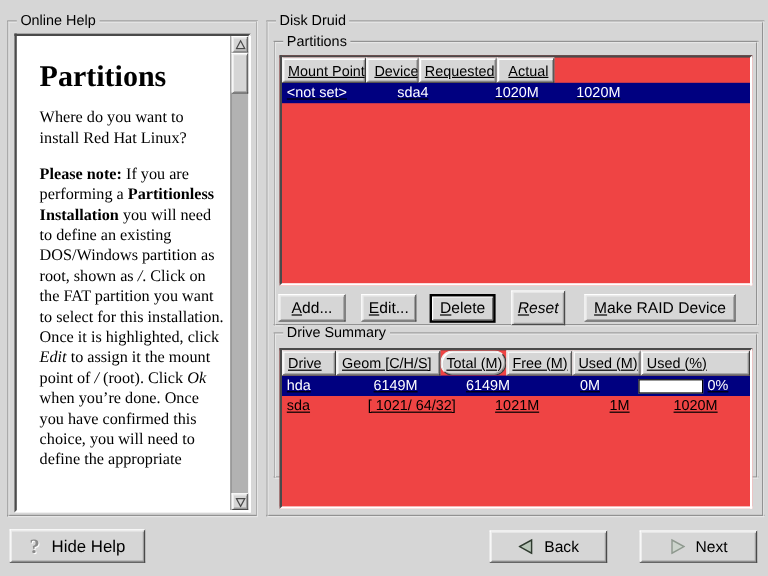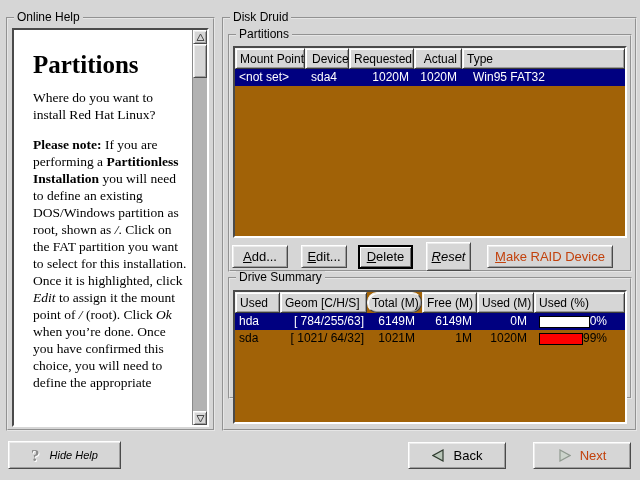--- a/index.html
+++ b/index.html
@@ -10,21 +10,21 @@
   .raised{background:#d6d6d6;border:1px solid;border-color:#ffffff #4a4a4a #4a4a4a #ffffff;
           box-shadow:inset 1px 1px 0 #ebebeb, inset -1px -1px 0 #9e9e9e;}
   .default-btn{border:2px solid #000;box-shadow:inset 1px 1px 0 #ffffff, inset -1px -1px 0 #6e6e6e;}
   .sunken{border:2px solid;border-color:#4a4a4a #ffffff #ffffff #4a4a4a;}
   .frame{position:absolute;border:2px groove #e6e6e6;}
   .frame-label{position:absolute;top:-8px;left:6px;background:#d6d6d6;padding:0 3px;line-height:13px;}
 
   button{font-family:"Liberation Sans",sans-serif;font-size:13px;color:#000;cursor:default;
          display:flex;align-items:center;justify-content:center;padding:0;text-align:right;}
   .mn{text-decoration:underline;}
-  .disabled{color:#c2410c;}
+  .disabled{color:#000000;}
 
   
   #help-frame{left:6px;top:17px;width:209px;height:414px;}
   #help-view{position:absolute;left:4px;top:9px;width:197px;height:399px;background:#fff;overflow:hidden;}
   #help-text{position:absolute;left:19px;top:26px;width:155px;
              font-family:"Liberation Serif","DejaVu Serif",serif;font-size:13.5px;line-height:17px;}
   #help-title{font-size:25px;font-weight:bold;margin:0 0 16px 0;font-family:"Liberation Serif","DejaVu Serif",serif;}
   .hp{margin:0 0 13px 0;}
   
   #help-scrollbar{position:absolute;top:0;right:0;width:15px;height:395px;background:#b2b2b2;
@@ -32,30 +32,30 @@
   .sb-btn{position:absolute;left:0;right:0;height:14px;display:flex;align-items:center;justify-content:center;}
   #sb-up{top:0;}
   #sb-down{bottom:0;}
   #sb-thumb{position:absolute;left:0;right:0;top:14px;height:34px;}
 
   
   #dd-frame{left:222px;top:17px;width:415px;height:414px;}
   #partitions-frame{left:4px;top:15px;width:404px;height:238px;}
   #dsummary-frame{left:4px;top:258px;width:404px;height:122px;}
 
-  .tbl{position:absolute;background:#a16207;}
+  .tbl{position:absolute;background:#ef4444;text-decoration:underline;}
   #ptable{left:3px;top:10px;width:394px;height:192px;}
   #dtable{left:3px;top:11px;width:394px;height:134px;}
 
   .thead{display:flex;height:21px;}
   .th{background:#d6d6d6;border:1px solid;border-color:#f2f2f2 #3a3a3a #3a3a3a #f2f2f2;
       box-shadow:inset 1px 1px 0 #fff, inset -1px -1px 0 #999;
       display:flex;align-items:center;padding:0 4px;overflow:hidden;white-space:nowrap;}
   .th.right{justify-content:flex-end;}
-  .trow{display:flex;height:17px;line-height:17px;white-space:nowrap;}
+  .trow{display:flex;height:17px;line-height:17px;white-space:nowrap;gap:20px;}
   .td{overflow:hidden;}
   .td.right{text-align:right;}
 
   
   .pc0{width:70px;padding-left:4px;}
   .pc1{width:44px;padding-left:6px;}
   .pc2{width:65px;padding-right:5px;}
   .pc3{width:48px;padding-right:5px;}
   .pc4{flex:1;padding-left:11px;}
   .pc2h{width:65px;padding-left:4px;}
@@ -122,28 +122,26 @@
 
   <div class="frame" id="partitions-frame">
     <span class="frame-label">Partitions</span>
 
     <div class="tbl sunken" id="ptable">
       <div class="thead">
         <div class="th pc0">Mount Point</div>
         <div class="th pc1">Device</div>
         <div class="th pc2h">Requested</div>
         <div class="th pc3h right">Actual</div>
-        <div class="th pc4h">Type</div>
       </div>
       <div class="trow" style="background: rgb(0, 0, 128); color: rgb(255, 255, 255);">
         <div class="td pc0">&lt;not set&gt;</div>
         <div class="td pc1">sda4</div>
         <div class="td pc2 right">1020M</div>
         <div class="td pc3 right">1020M</div>
-        <div class="td pc4">Win95 FAT32</div>
       </div>
     </div>
 
     <div id="pbtn-row">
       <button class="raised" id="btn-add">
           <span><span class="mn">A</span><span>dd...</span></span>
         </button>
       <button class="raised" id="btn-edit">
           <span><span class="mn">E</span><span>dit...</span></span>
         </button>
@@ -157,31 +155,30 @@
           <span><span class="mn">M</span><span>ake RAID Device</span></span>
         </button>
     </div>
   </div>
 
   <div class="frame" id="dsummary-frame">
     <span class="frame-label">Drive Summary</span>
 
     <div class="tbl sunken" id="dtable">
       <div class="thead">
-        <div class="th dc0">Used</div>
+        <div class="th dc0">Drive</div>
         <div class="th dc1" style="white-space:nowrap;padding-left:4px;">Geom [C/H/S]</div>
         <div class="th dc2" style="padding-left:4px;">Total (M)</div>
         <div class="th dc3" style="padding-left:4px;">Free (M)</div>
         <div class="th dc4" style="padding-left:4px;">Used (M)</div>
         <div class="th dc5" style="padding-left:4px;">Used (%)</div>
       </div>
 
       <div class="trow" style="background: rgb(0, 0, 128); color: rgb(255, 255, 255);">
         <div class="td dc0">hda</div>
-        <div class="td dc1 right">[ 784/255/63]</div>
         <div class="td dc2 right">6149M</div>
         <div class="td dc3 right">6149M</div>
         <div class="td dc4 right">0M</div>
         <div class="td dc5">
           <div class="pct-bar">
               <div class="pct-fill" style="width: 0%; background: rgb(255, 0, 0);"></div>
             </div>
           <span class="pct-label">0%</span>
         </div>
       </div>
@@ -198,21 +195,21 @@
             </div>
           <span class="pct-label">99%</span>
         </div>
       </div>
     </div>
   </div>
 </div>
 
 <button class="raised" id="hide-help-btn">
   <span id="qmark">?</span>
-  <span style="font-size:11px;font-style:italic;">Hide Help</span>
+  <span style="font-size:14px;">Hide Help</span>
 </button>
 
 <button class="raised" id="back-btn">
   <span style="display:flex;">
     <svg width="13" height="13" viewBox="0 0 13 13">
         <polygon points="11,1 11,12 1,6.5" fill="#b9c6b9" stroke="#2f3b2f" stroke-width="1.2"></polygon>
       </svg>
   </span>
   <span>Back</span>
 </button>

